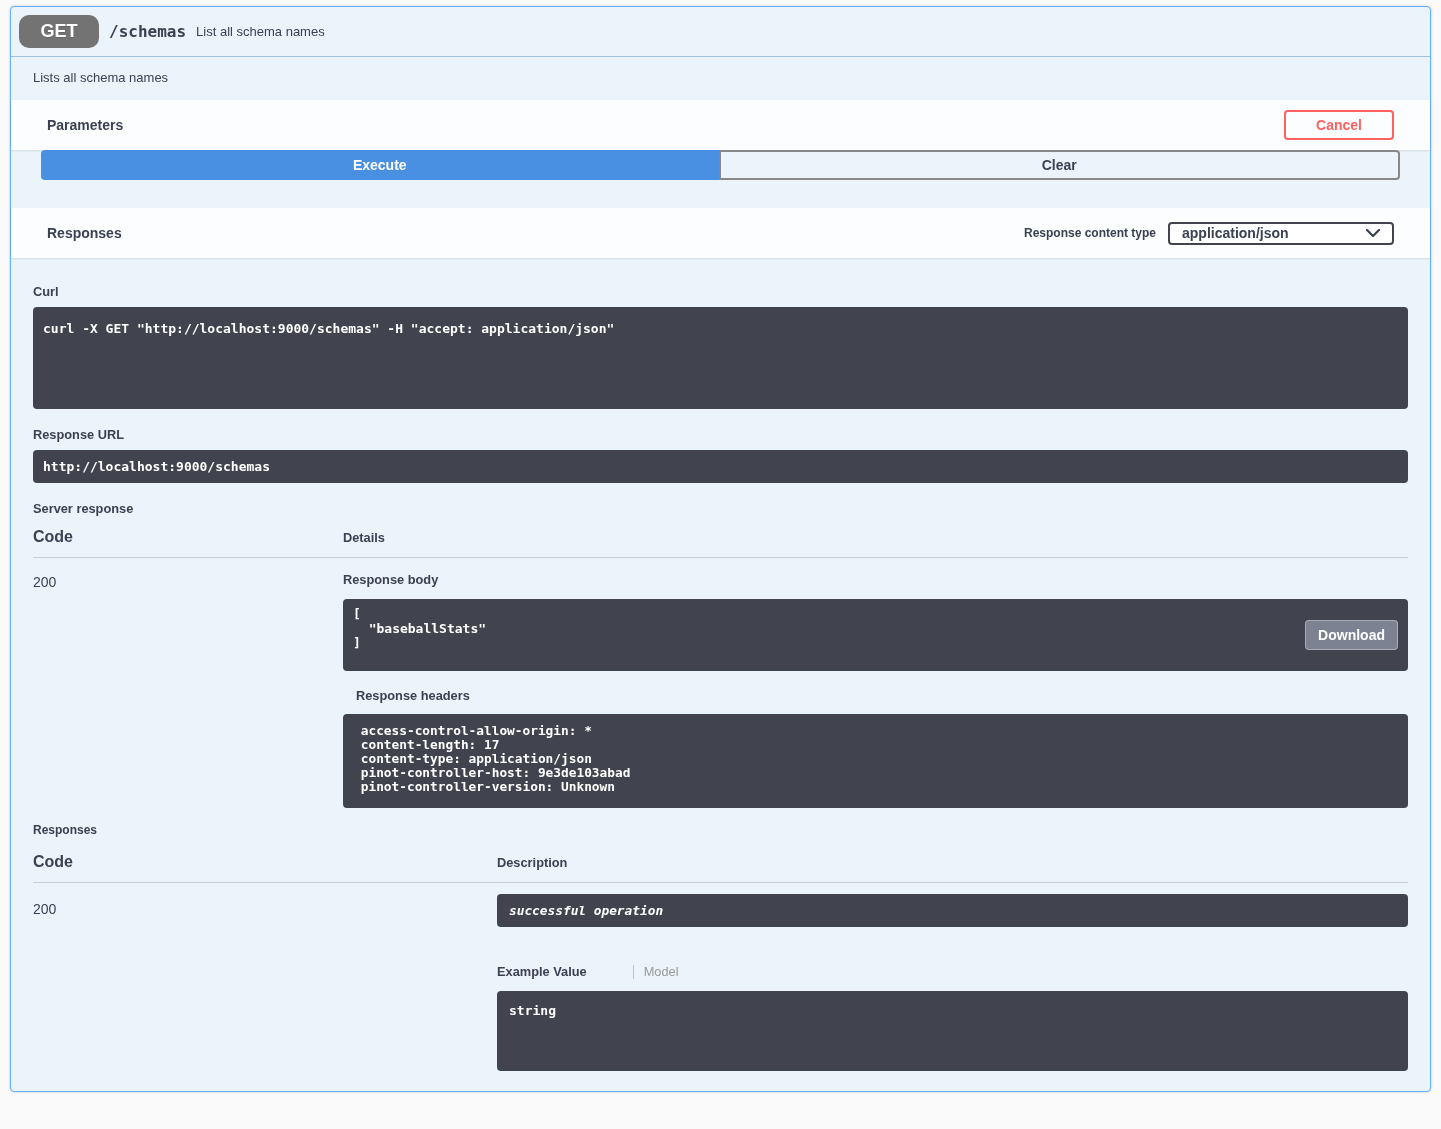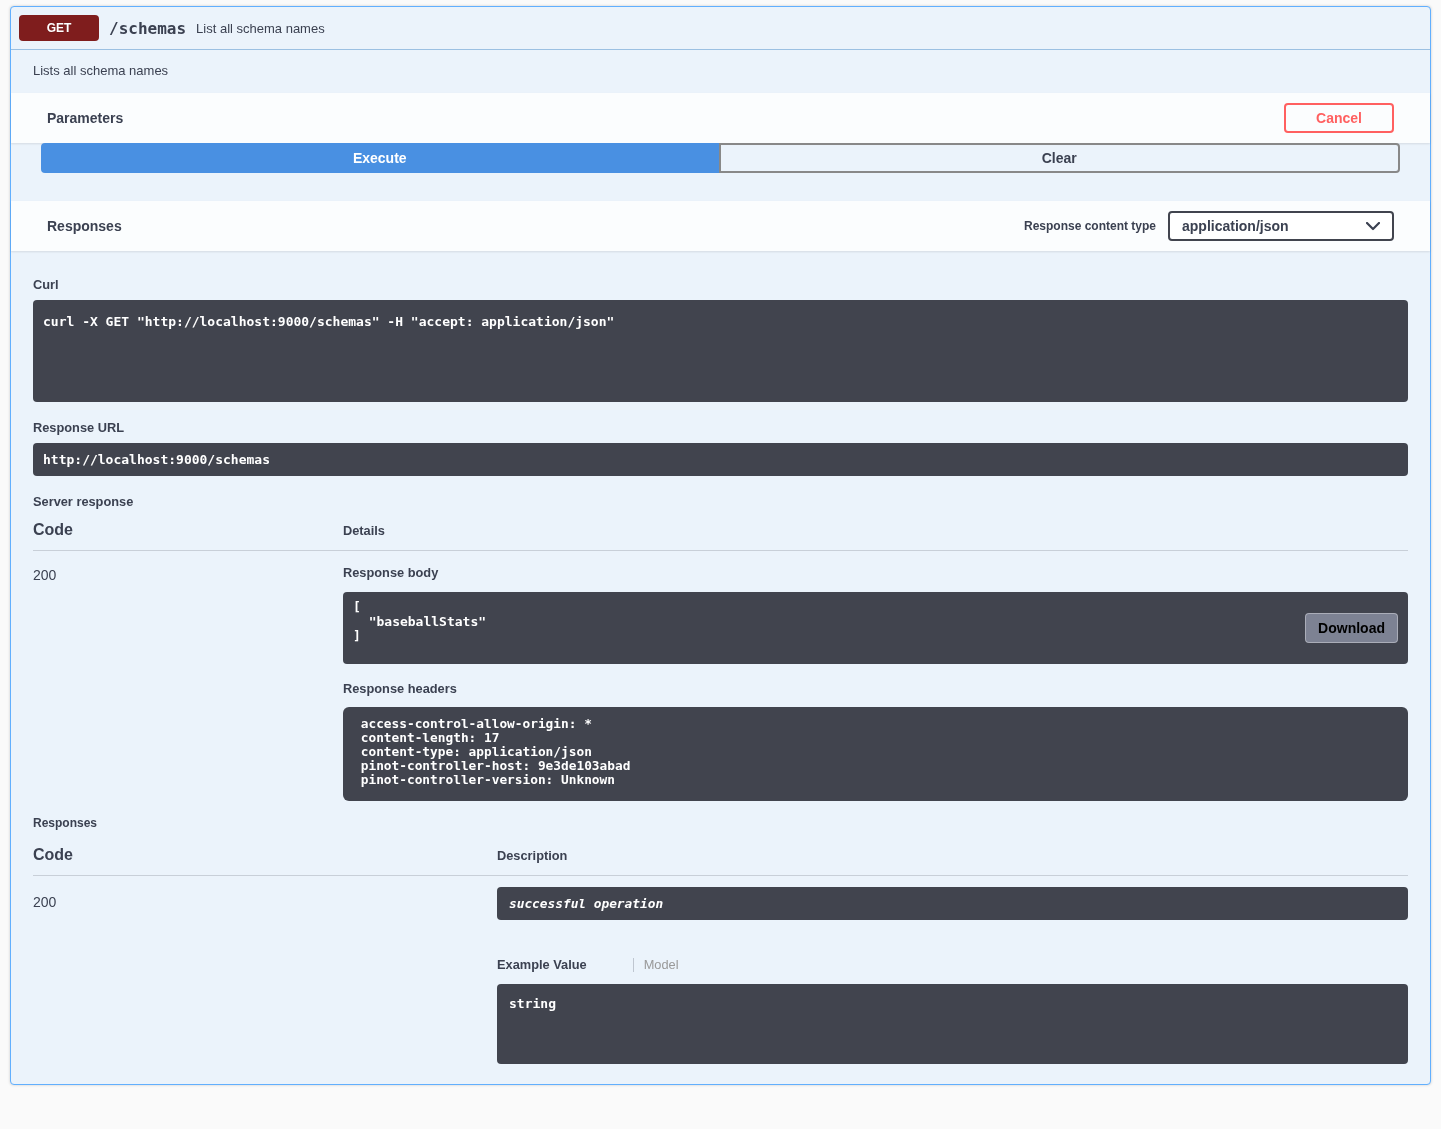--- a/index.html
+++ b/index.html
@@ -13,22 +13,22 @@
     box-shadow:0 0 3px rgba(0,0,0,.19);
   }
 
   
   .opblock-summary {
     display:flex; align-items:center; gap:10px;
     padding:8px 8px; cursor:pointer;
     border-bottom:1px solid rgba(89,149,205,.55);
   }
   .method-badge {
-    background:#7f1d1d; color:#fff; font-weight:bold; font-size:12px;
-    width:80px; text-align:center; padding:6px 0; border-radius:4px;
+    background:#737373; color:#fff; font-weight:bold; font-size:18px;
+    width:80px; text-align:center; padding:6px 0; border-radius:10px;
     text-shadow:0 1px 0 rgba(0,0,0,.1);
   }
   .path { font-family:"DejaVu Sans Mono", monospace; font-weight:bold; font-size:16px; color:#3b4151; }
   .summary-text { font-size:13px; color:#3b4151; }
 
   .opblock-description { padding:13px 22px 15px; font-size:13px; }
 
   
   .section-header {
     background:rgba(255,255,255,.8);
@@ -56,21 +56,21 @@
   .btn-clear {
     flex:1; background:transparent; border:2px solid #888; color:#3b4151;
     font-weight:bold; font-size:14px; padding:0 0; border-radius:0 4px 4px 0; cursor:pointer;
     font-family:"Liberation Sans", sans-serif;
   }
 
   
   .content-type-wrap { display:flex; align-items:center; }
   .content-type-label { font-size:12px; font-weight:bold; margin-right:12px; }
   .content-type-select {
-    width:226px; height:30px; background:#fff;
+    width:226px; height:23px; background:#fff;
     border:2px solid #41444e; border-radius:4px;
     display:flex; align-items:center; justify-content:space-between;
     padding:0 12px; font-size:14px; font-weight:bold; cursor:pointer;
   }
   .chevron svg { display:block; }
 
   .responses-inner { padding:26px 22px 20px; }
 
   .small-label { font-size:12.8px; font-weight:bold; margin:0 0 8px; }
 
@@ -97,25 +97,25 @@
   .col-header-small { font-size:12.8px; font-weight:bold; }
   .status-code { font-size:14px; padding-top:16px; color:#3b4151; }
   .rt-details { flex:1; min-width:0; }
 
   .response-body-label { margin:14px 0 12px; }
   .response-body-block { position:relative; min-height:72px; padding:8px 10px; }
   .response-body-block pre { font-size:13px; line-height:14.5px; }
   .btn-download {
     position:absolute; right:10px; top:50%; transform:translateY(-50%);
     background:#7d8293; border:1px solid rgba(255,255,255,.35); border-radius:4px;
-    color:#000000; font-weight:bold; font-size:14px; padding:6px 12px; cursor:pointer;
-    font-family:"Liberation Sans", sans-serif;
-  }
-  .response-headers-label { margin:17px 0 11px; }
-  .response-headers-block { padding:10px 10px 14px;border-radius:6px; }
+    color:#ffffff; font-weight:bold; font-size:14px; padding:6px 12px; cursor:pointer;
+    font-family:"Liberation Sans", sans-serif;
+  }
+  .response-headers-label { margin:17px 13px 11px; }
+  .response-headers-block { padding:10px 10px 14px; }
   .response-headers-block pre { font-size:12.8px; line-height:14px; }
 
   
   .responses2 { margin-top:15px; }
   .responses2-label { font-size:12px; font-weight:bold; margin:0; }
   .rt2-head { display:flex; align-items:baseline; padding:16px 0 11px; border-bottom:1px solid rgba(59,65,81,.2); }
   .col-status2 { width:464px; flex-shrink:0; }
   .status-code2 { font-size:14px; padding-top:18px; color:#3b4151; }
   .rt2-desc { flex:1; min-width:0; }
   .desc-block { margin-top:11px; padding:9px 12px; }

